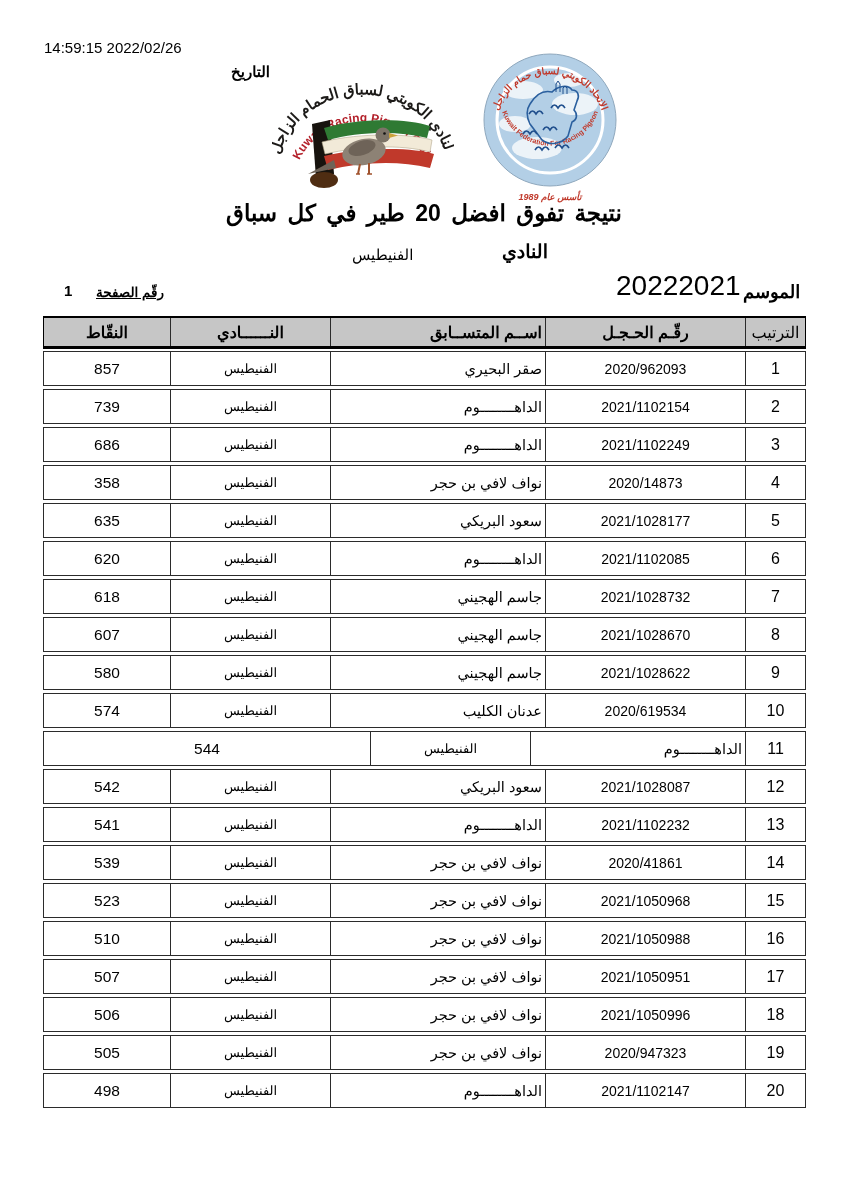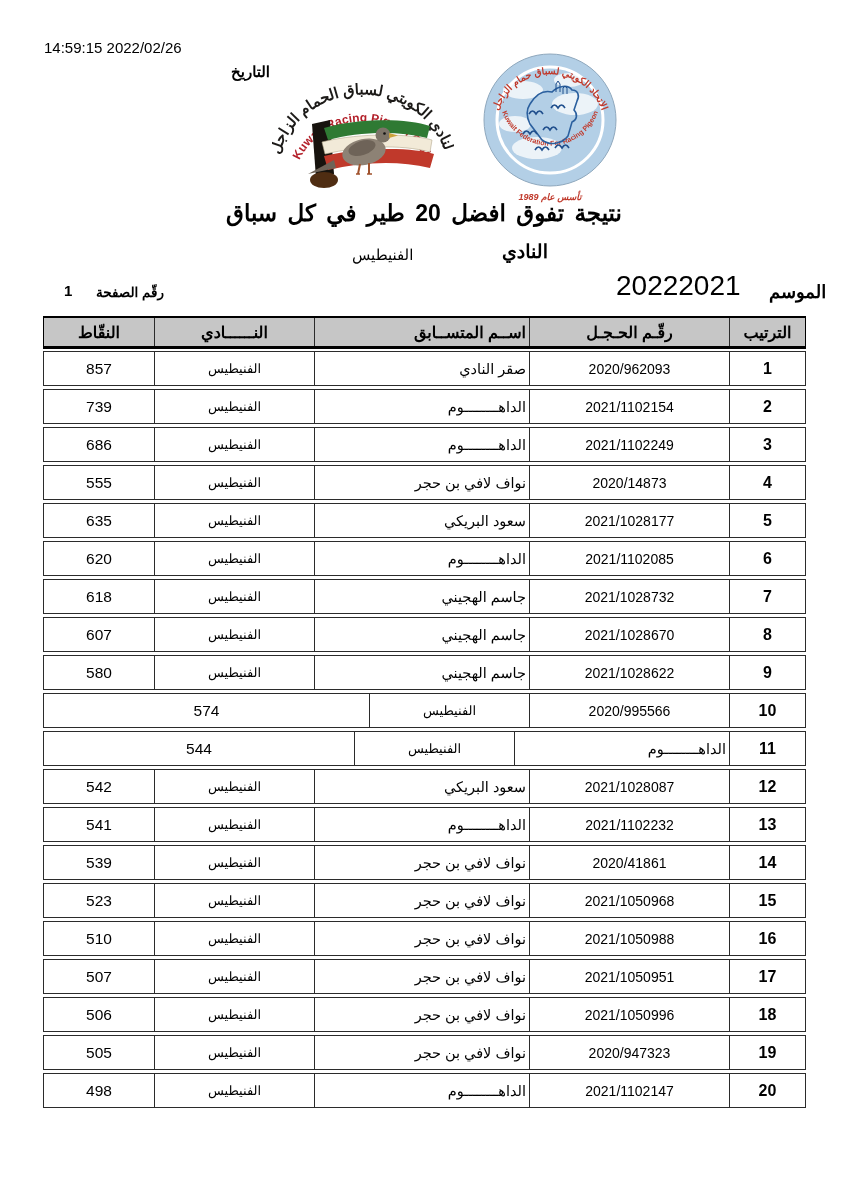--- a/index.html
+++ b/index.html
@@ -16,35 +16,35 @@
   .logo-left  { position:absolute; left:272px; top:56px; width:182px; height:142px; }
   .logo-right { position:absolute; left:477px; top:52px; width:146px; height:150px; }
   .logo-right .founded { position:absolute; left:0; right:0; bottom:0; text-align:center;
                color:#c0392b; font-size:9px; font-style:italic; font-weight:bold; direction:rtl; }
 
   
   .title { position:absolute; left:0; top:200px; width:100%; text-align:center;
            font-size:23px; font-weight:bold; direction:rtl; word-spacing:4px; }
   .club-label  { position:absolute; left:502px; top:240px; font-size:19px; font-weight:bold; }
   .club-value  { position:absolute; left:352px; top:246px; font-size:15px; }
-  .season-label{ position:absolute; left:743px; top:281px; font-size:18px; font-weight:bold;margin-left:26px; }
+  .season-label{ position:absolute; left:743px; top:281px; font-size:18px; font-weight:bold; }
   .season-value{ position:absolute; left:616px; top:270px; font-size:28px; }
-  .page-label  { position:absolute; left:96px;  top:284px; font-size:13.5px; font-weight:bold; }
+  .page-label  { position:absolute; left:96px;  top:284px; font-size:13.5px; font-weight:bold;text-decoration:underline; }
   .page-value  { position:absolute; left:64px;  top:282px; font-size:15px; font-weight:bold; }
 
   
   .results-table { position:absolute; left:43px; top:316px; width:763px; direction:rtl; }
   .trow { display:flex; direction:rtl; height:35px; margin-bottom:3px;
           border:1px solid #2b2b2b; background:#fff; }
   .thead { height:33px; background:#c6c6c6; border:1px solid #000; border-top-width:2px;
            border-bottom:3px solid #000; margin-bottom:2px; font-weight:bold; font-size:16px; }
   .cell { display:flex; align-items:center; justify-content:center;
           border-left:1px solid #2b2b2b; overflow:hidden; }
   .trow .cell:last-child { border-left:none; }
-  .c-rank   { width:76px;  font-weight:bold; font-size:16px; }
+  .c-rank   { width:60px;  font-weight:normal; font-size:16px; }
   .c-ring   { width:200px; direction:ltr; font-size:14px; }
   .c-name   { width:215px; justify-content:flex-start; padding:8px 3px; font-size:14.5px; }
   .c-club   { width:160px; font-size:13px; }
   .c-points { flex:1; font-size:15.5px; }
   .thead .cell { font-size:16px; }
 </style>
 </head>
 <body>
 
 <div class="page">
@@ -139,21 +139,21 @@
       <div class="cell c-rank">الترتيب</div>
       <div class="cell c-ring">رقّـم الحـجـل</div>
       <div class="cell c-name">اســم المتســابق</div>
       <div class="cell c-club">النــــــادي</div>
       <div class="cell c-points">النقّاط</div>
     </div>
     <div>
         <div class="trow">
           <div class="cell c-rank">1</div>
           <div class="cell c-ring">2020/962093</div>
-          <div class="cell c-name">صقر النادي</div>
+          <div class="cell c-name">صقر البحيري</div>
           <div class="cell c-club">الفنيطيس</div>
           <div class="cell c-points">857</div>
         </div>
         <div class="trow">
           <div class="cell c-rank">2</div>
           <div class="cell c-ring">2021/1102154</div>
           <div class="cell c-name">الداهــــــــوم</div>
           <div class="cell c-club">الفنيطيس</div>
           <div class="cell c-points">739</div>
         </div>
@@ -162,21 +162,21 @@
           <div class="cell c-ring">2021/1102249</div>
           <div class="cell c-name">الداهــــــــوم</div>
           <div class="cell c-club">الفنيطيس</div>
           <div class="cell c-points">686</div>
         </div>
         <div class="trow">
           <div class="cell c-rank">4</div>
           <div class="cell c-ring">2020/14873</div>
           <div class="cell c-name">نواف لافي بن حجر</div>
           <div class="cell c-club">الفنيطيس</div>
-          <div class="cell c-points">555</div>
+          <div class="cell c-points">358</div>
         </div>
         <div class="trow">
           <div class="cell c-rank">5</div>
           <div class="cell c-ring">2021/1028177</div>
           <div class="cell c-name">سعود البريكي</div>
           <div class="cell c-club">الفنيطيس</div>
           <div class="cell c-points">635</div>
         </div>
         <div class="trow">
           <div class="cell c-rank">6</div>
@@ -201,21 +201,22 @@
         </div>
         <div class="trow">
           <div class="cell c-rank">9</div>
           <div class="cell c-ring">2021/1028622</div>
           <div class="cell c-name">جاسم الهجيني</div>
           <div class="cell c-club">الفنيطيس</div>
           <div class="cell c-points">580</div>
         </div>
         <div class="trow">
           <div class="cell c-rank">10</div>
-          <div class="cell c-ring">2020/995566</div>
+          <div class="cell c-ring">2020/619534</div>
+          <div class="cell c-name">عدنان الكليب</div>
           <div class="cell c-club">الفنيطيس</div>
           <div class="cell c-points">574</div>
         </div>
         <div class="trow">
           <div class="cell c-rank">11</div>
           <div class="cell c-name">الداهــــــــوم</div>
           <div class="cell c-club">الفنيطيس</div>
           <div class="cell c-points">544</div>
         </div>
         <div class="trow">

